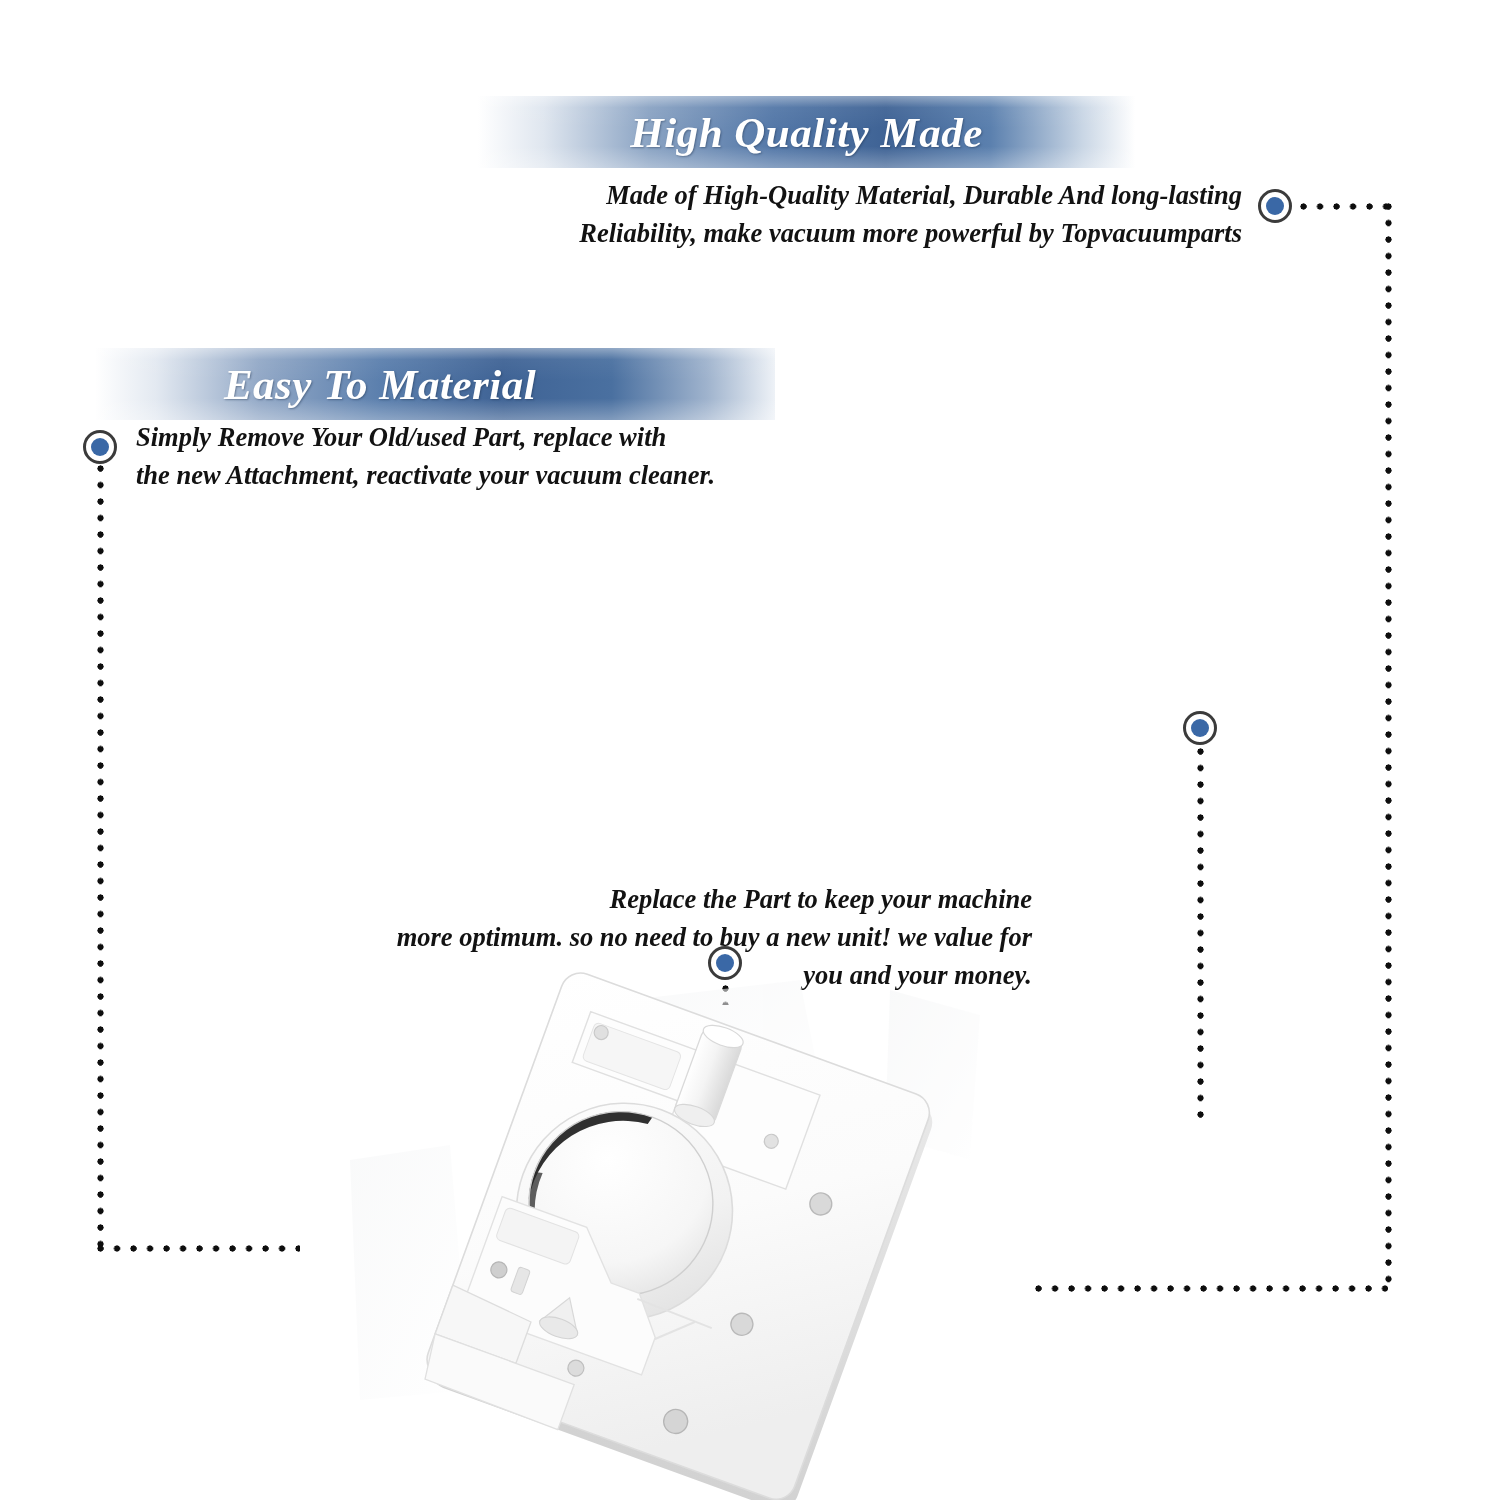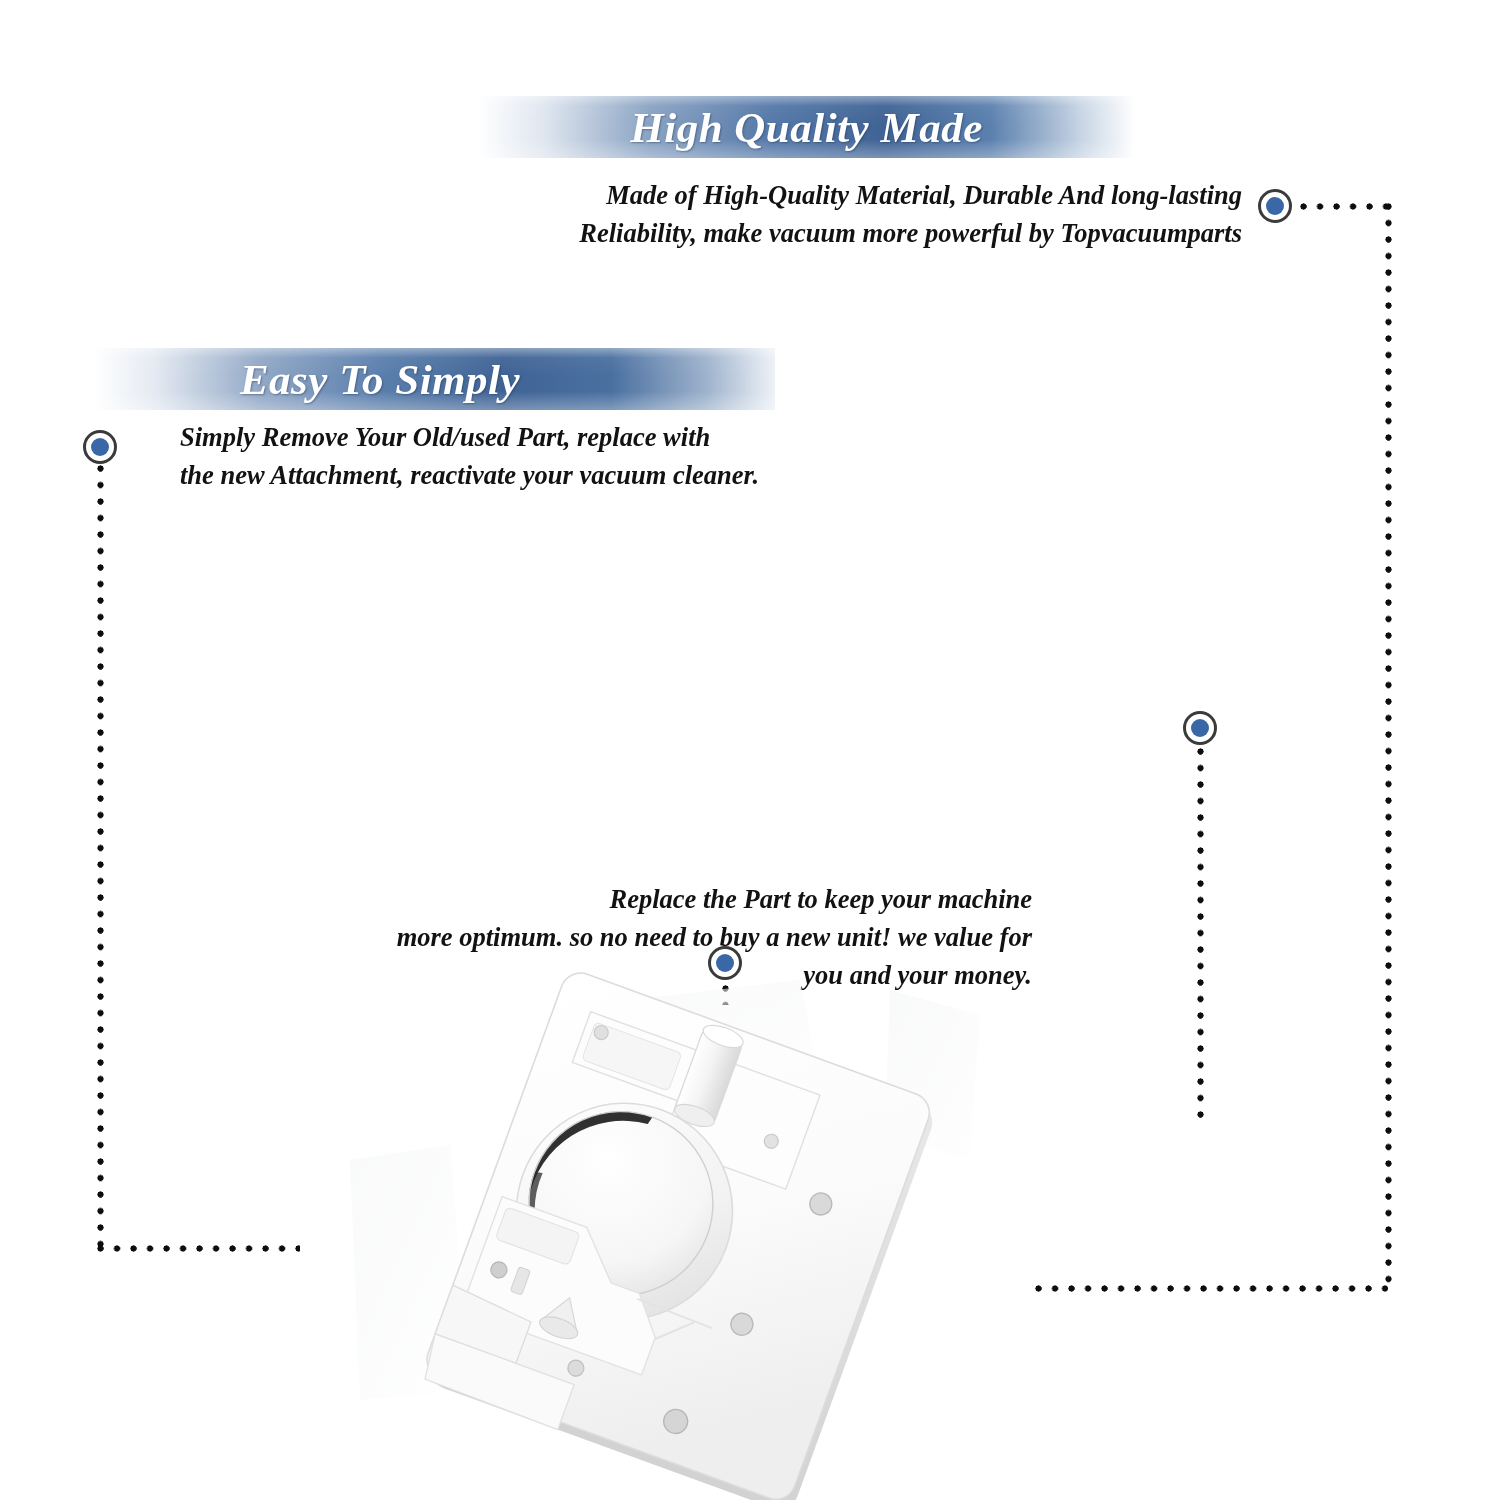--- a/index.html
+++ b/index.html
@@ -12,21 +12,21 @@
     width: 1500px;
     height: 1500px;
     background: #ffffff;
     overflow: hidden;
     font-family: "Liberation Serif", "DejaVu Serif", serif;
   }
 
   
   .banner {
     position: absolute;
-    height: 62px;
+    height: 72px;
     display: flex;
     align-items: center;
     justify-content: center;
   }
   .banner-bg {
     position: absolute;
     inset: 0;
   }
   .banner-title {
     position: relative;
@@ -125,23 +125,23 @@
   <div class="para" style="left:462px; top:176px; width:780px; text-align:right;">Made of  High-Quality Material, Durable And long-lasting
 Reliability, make vacuum more powerful by Topvacuumparts</div>
   <div class="marker" style="left:1258px; top:189px;">
     <div class="core"></div>
   </div>
 
   <div class="banner" style="left:95px; top:348px; width:680px;">
     <div class="banner-bg" style="background:
            linear-gradient(to bottom, rgba(255,255,255,0.40) 0%, rgba(255,255,255,0.05) 16%, rgba(255,255,255,0) 45%, rgba(255,255,255,0) 70%, rgba(255,255,255,0.30) 100%),
            linear-gradient(to right, #ffffff 0%, #e3e9f1 9%, #93a9c7 24%, #5b7fad 42%, #3f6395 60%, #4a70a0 76%, #9fb3cd 90%, #eef2f7 100%);"></div>
-    <div class="banner-title" style="position:relative; left:-55px;">Easy To Simply</div>
-  </div>
-  <div class="para" style="left:136px; top:418px; width:800px; text-align:left;margin-left:44px;">Simply Remove Your Old/used Part, replace with
+    <div class="banner-title" style="position:relative; left:-55px;">Easy To Material</div>
+  </div>
+  <div class="para" style="left:136px; top:418px; width:800px; text-align:left;">Simply Remove Your Old/used Part, replace with
 the new Attachment, reactivate your vacuum cleaner.</div>
   <div class="marker" style="left:83px; top:430px;">
     <div class="core"></div>
   </div>
 
   <div class="marker" style="left:1183px; top:711px;">
     <div class="core"></div>
   </div>
 
   <div class="para" style="left:272px; top:880px; width:760px; text-align:right;">Replace the Part to keep your machine

